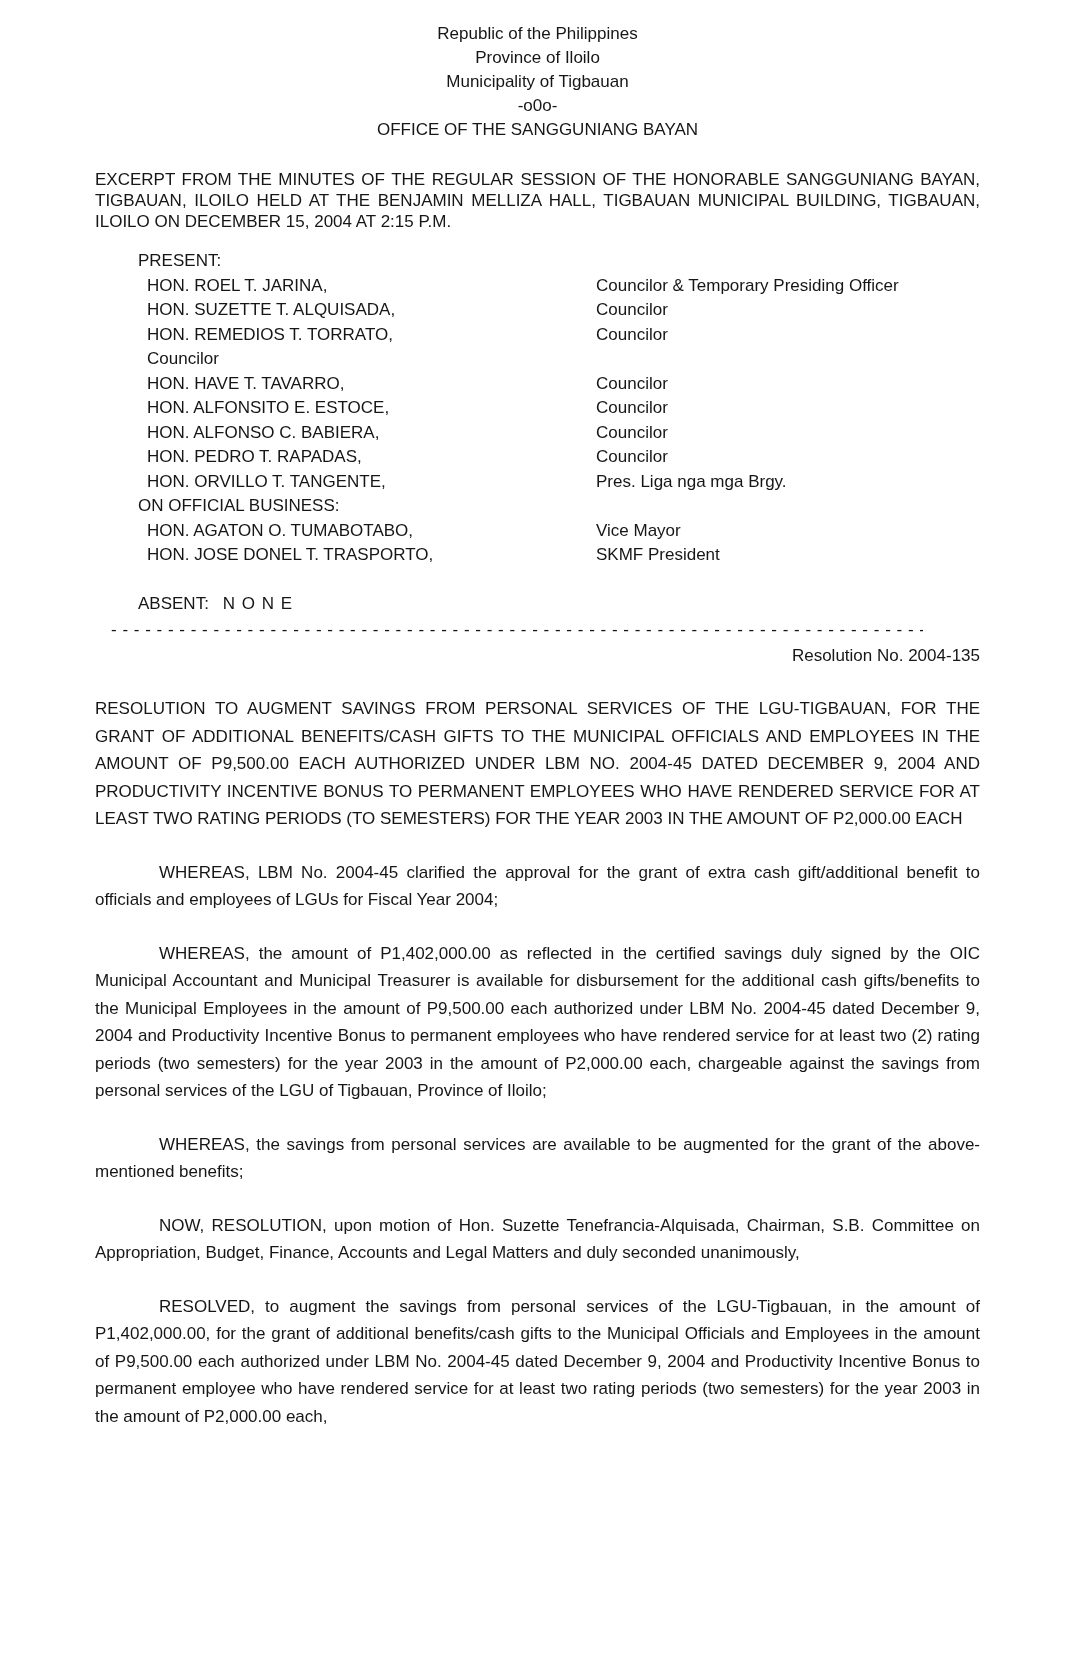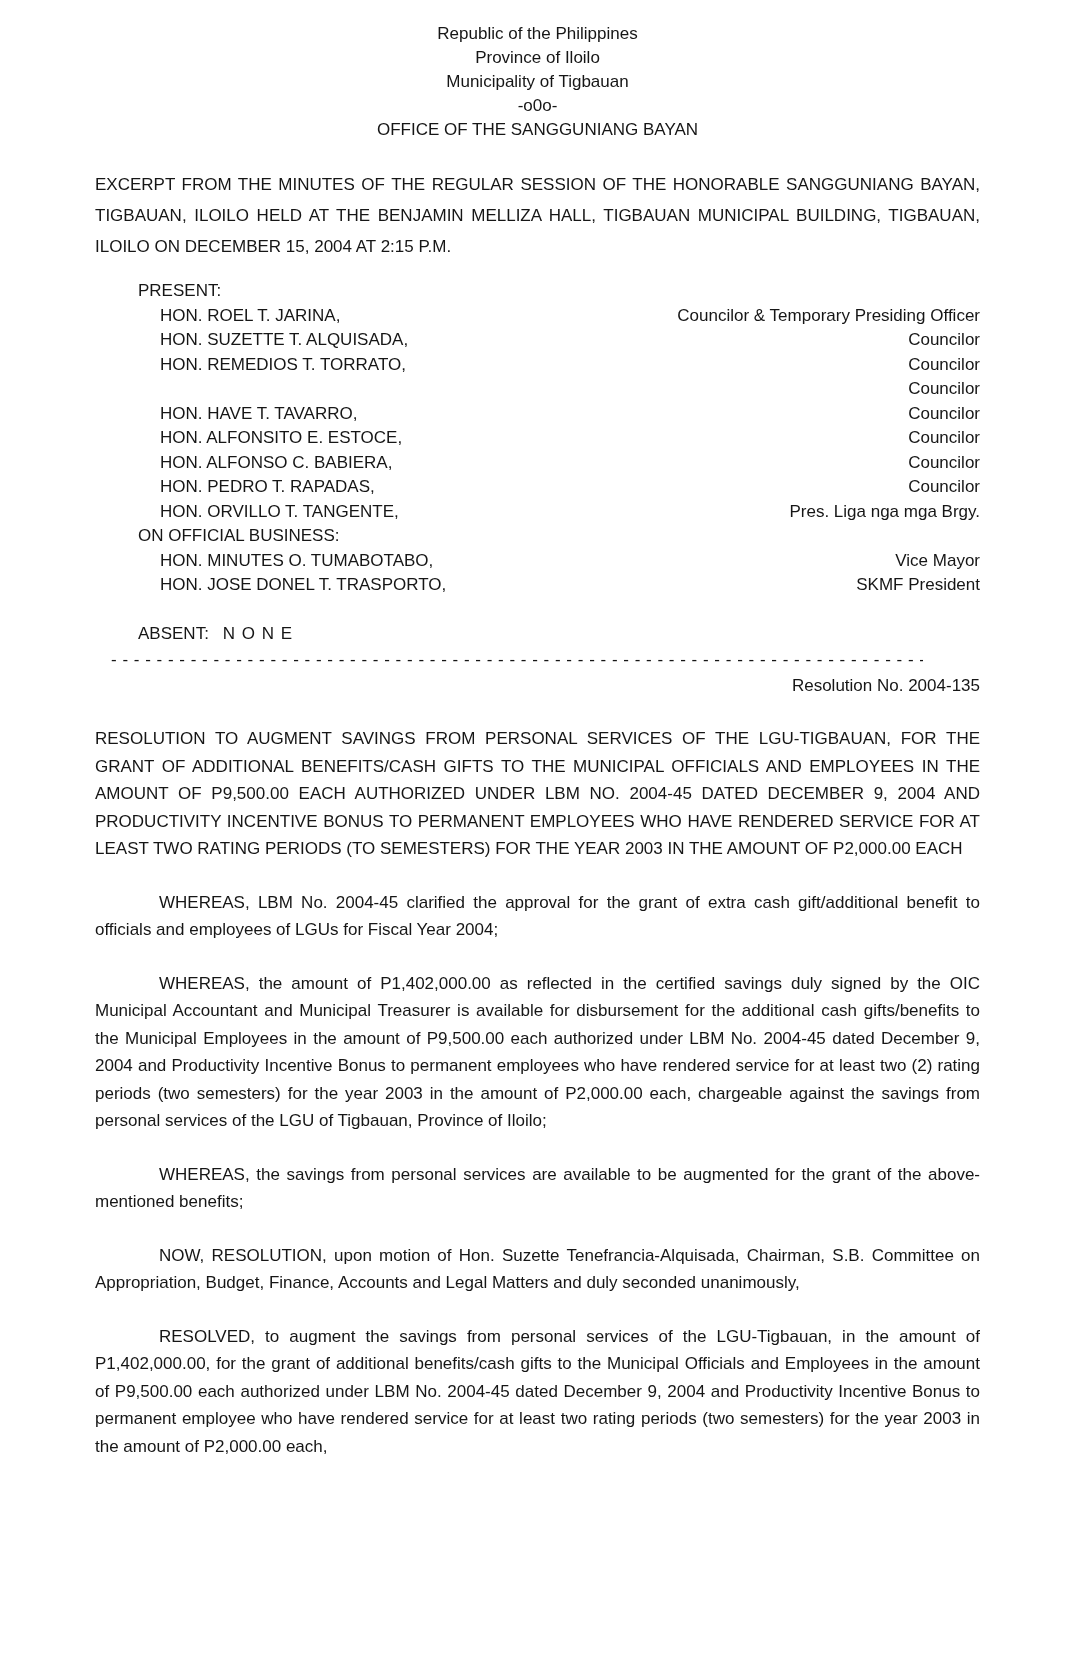--- a/index.html
+++ b/index.html
@@ -18,40 +18,39 @@
     font-size: 17px;
     padding: 22px 108px 40px 95px;
   }
   .doc-header {
     text-align: center;
     line-height: 24px;
   }
   .doc-header .hline { white-space: nowrap; }
   .excerpt {
     margin-top: 27px;
-    line-height: 31px;
+    line-height: 21px;
     text-align: justify;
   }
   .attendance { line-height: 24.5px; }
   .section-label {
     margin-left: 43px;
   }
   .att-row {
     display: flex;
-    margin-left: 65px;
+    margin-left: 52px;
   }
   .att-row .att-name {
     width: 449px;
     flex: 0 0 449px;
     white-space: nowrap;
   }
   .att-row .att-role {
     flex: 1 1 auto;
     white-space: nowrap;
-    text-align: right;
   }
   .absent-line {
     margin-top: 24px;
     margin-left: 43px;
   }
   .absent-line .absent-value { margin-left: 14px; letter-spacing: 1px; }
   .separator {
     margin-top: 3px;
     margin-left: 16px;
     width: 812px;
@@ -127,21 +126,21 @@
       <span class="att-role">Councilor</span>
     </div>
     <div class="att-row">
       <span class="att-name">HON. ORVILLO T. TANGENTE,</span>
       <span class="att-role">Pres. Liga nga mga Brgy.</span>
     </div>
 
     <div class="section-label">ON OFFICIAL BUSINESS:</div>
 
     <div class="att-row">
-      <span class="att-name">HON.  MINUTES O. TUMABOTABO,</span>
+      <span class="att-name">HON.  AGATON O. TUMABOTABO,</span>
       <span class="att-role">Vice Mayor</span>
     </div>
     <div class="att-row">
       <span class="att-name">HON. JOSE DONEL T. TRASPORTO,</span>
       <span class="att-role">SKMF President</span>
     </div>
 
     <div class="absent-line">
       <span>ABSENT:</span><span class="absent-value">N O N E</span>
     </div>

